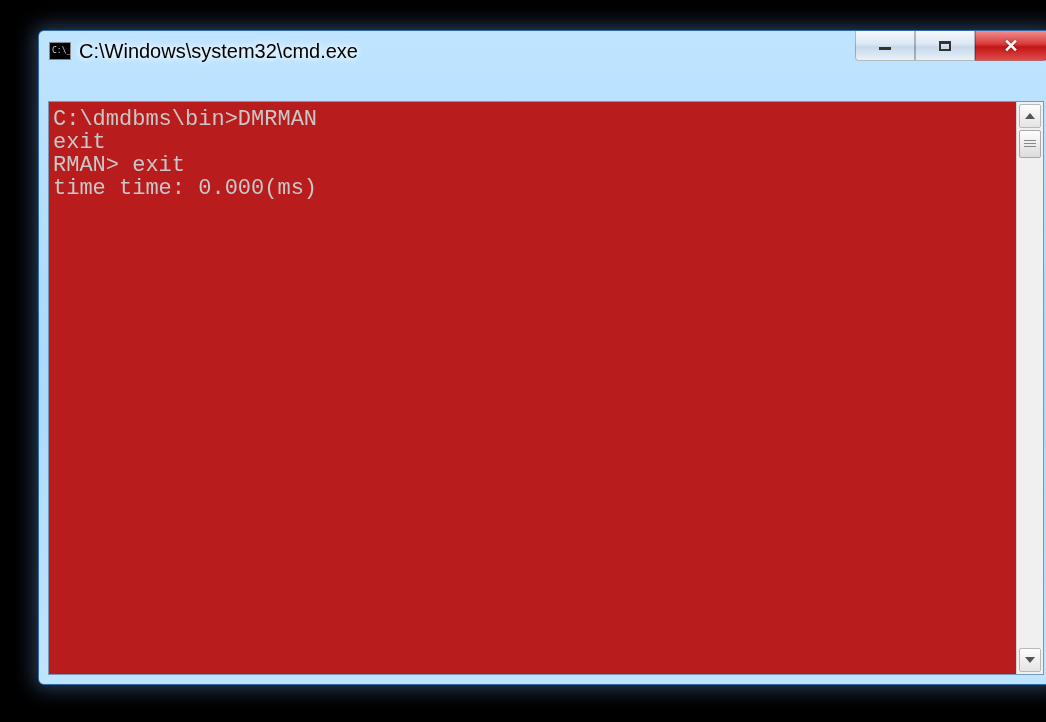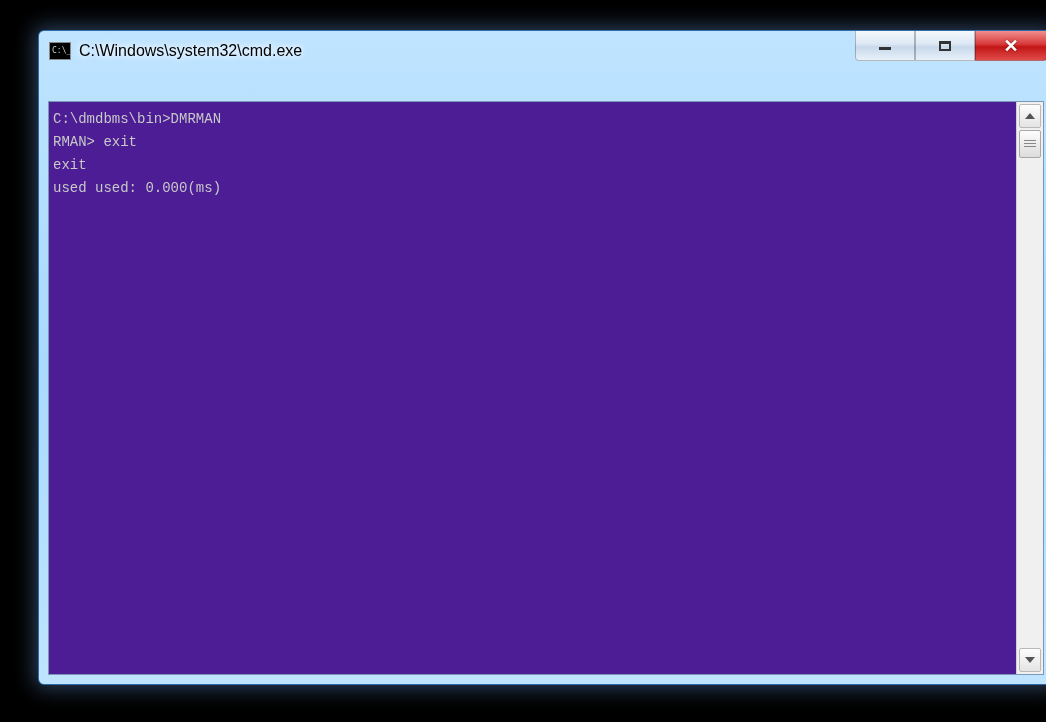--- a/index.html
+++ b/index.html
@@ -40,21 +40,21 @@
     box-sizing:border-box;
     margin-right:8px;
   }
   .app-icon-text{
     color:#ccc;
     font-family:Consolas,monospace;
     font-size:8px;
     line-height:8px;
   }
   .title-text{
-    font-size:16px;
+    font-size:20px;
     color:#000;
     text-shadow:0 0 6px #fff,0 0 10px #fff;
     font-weight:400;
   }
   .win-buttons{
     position:absolute;
     right:6px;
     top:0;
     display:flex;
   }
@@ -104,24 +104,24 @@
     background:#fff;
     border:1px solid #7a98b6;
     box-sizing:border-box;
   }
   .console-area{
     position:absolute;
     left:0;
     top:0;
     right:27px;
     bottom:0;
-    background:#4c1d95;
+    background:#b91c1c;
     color:#c8c8c8;
     font-family:Consolas,"Courier New",monospace;
-    font-size:14px;
+    font-size:22px;
     line-height:23px;
     padding:6px 4px 4px 4px;
     box-sizing:border-box;
     white-space:pre;
     overflow:hidden;
   }
   .console-area .line{display:block;}
   .cursor{
     display:inline-block;
     width:10px;
@@ -195,21 +195,21 @@
       <div class="win-btn max">
         <div class="glyph-max"></div>
       </div>
       <div class="win-btn close">
         <div class="glyph-close">✕</div>
       </div>
     </div>
   </div>
 
   <div class="client-frame">
-    <div class="console-area" id="console"><span class="line">C:\dmdbms\bin&gt;DMRMAN</span><span class="line">RMAN&gt; exit</span><span class="line">exit</span><span class="line">used used: 0.000(ms)</span><span class="line"></span></div>
+    <div class="console-area" id="console"><span class="line">C:\dmdbms\bin&gt;DMRMAN</span><span class="line">exit</span><span class="line">RMAN&gt; exit</span><span class="line">time time: 0.000(ms)</span><span class="line"></span></div>
 
     <div class="scrollbar">
       <div class="sb-btn up">
         <div class="sb-arrow up"></div>
       </div>
       <div class="sb-thumb">
         <div class="sb-grip"></div>
       </div>
       <div class="sb-btn down">
         <div class="sb-arrow down"></div>

